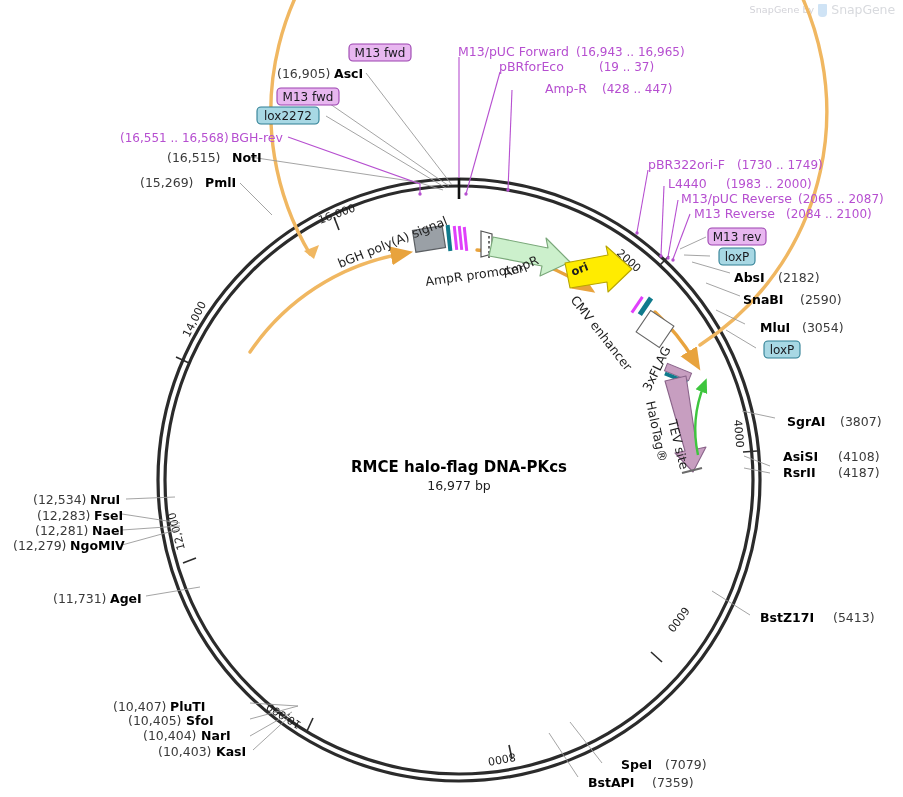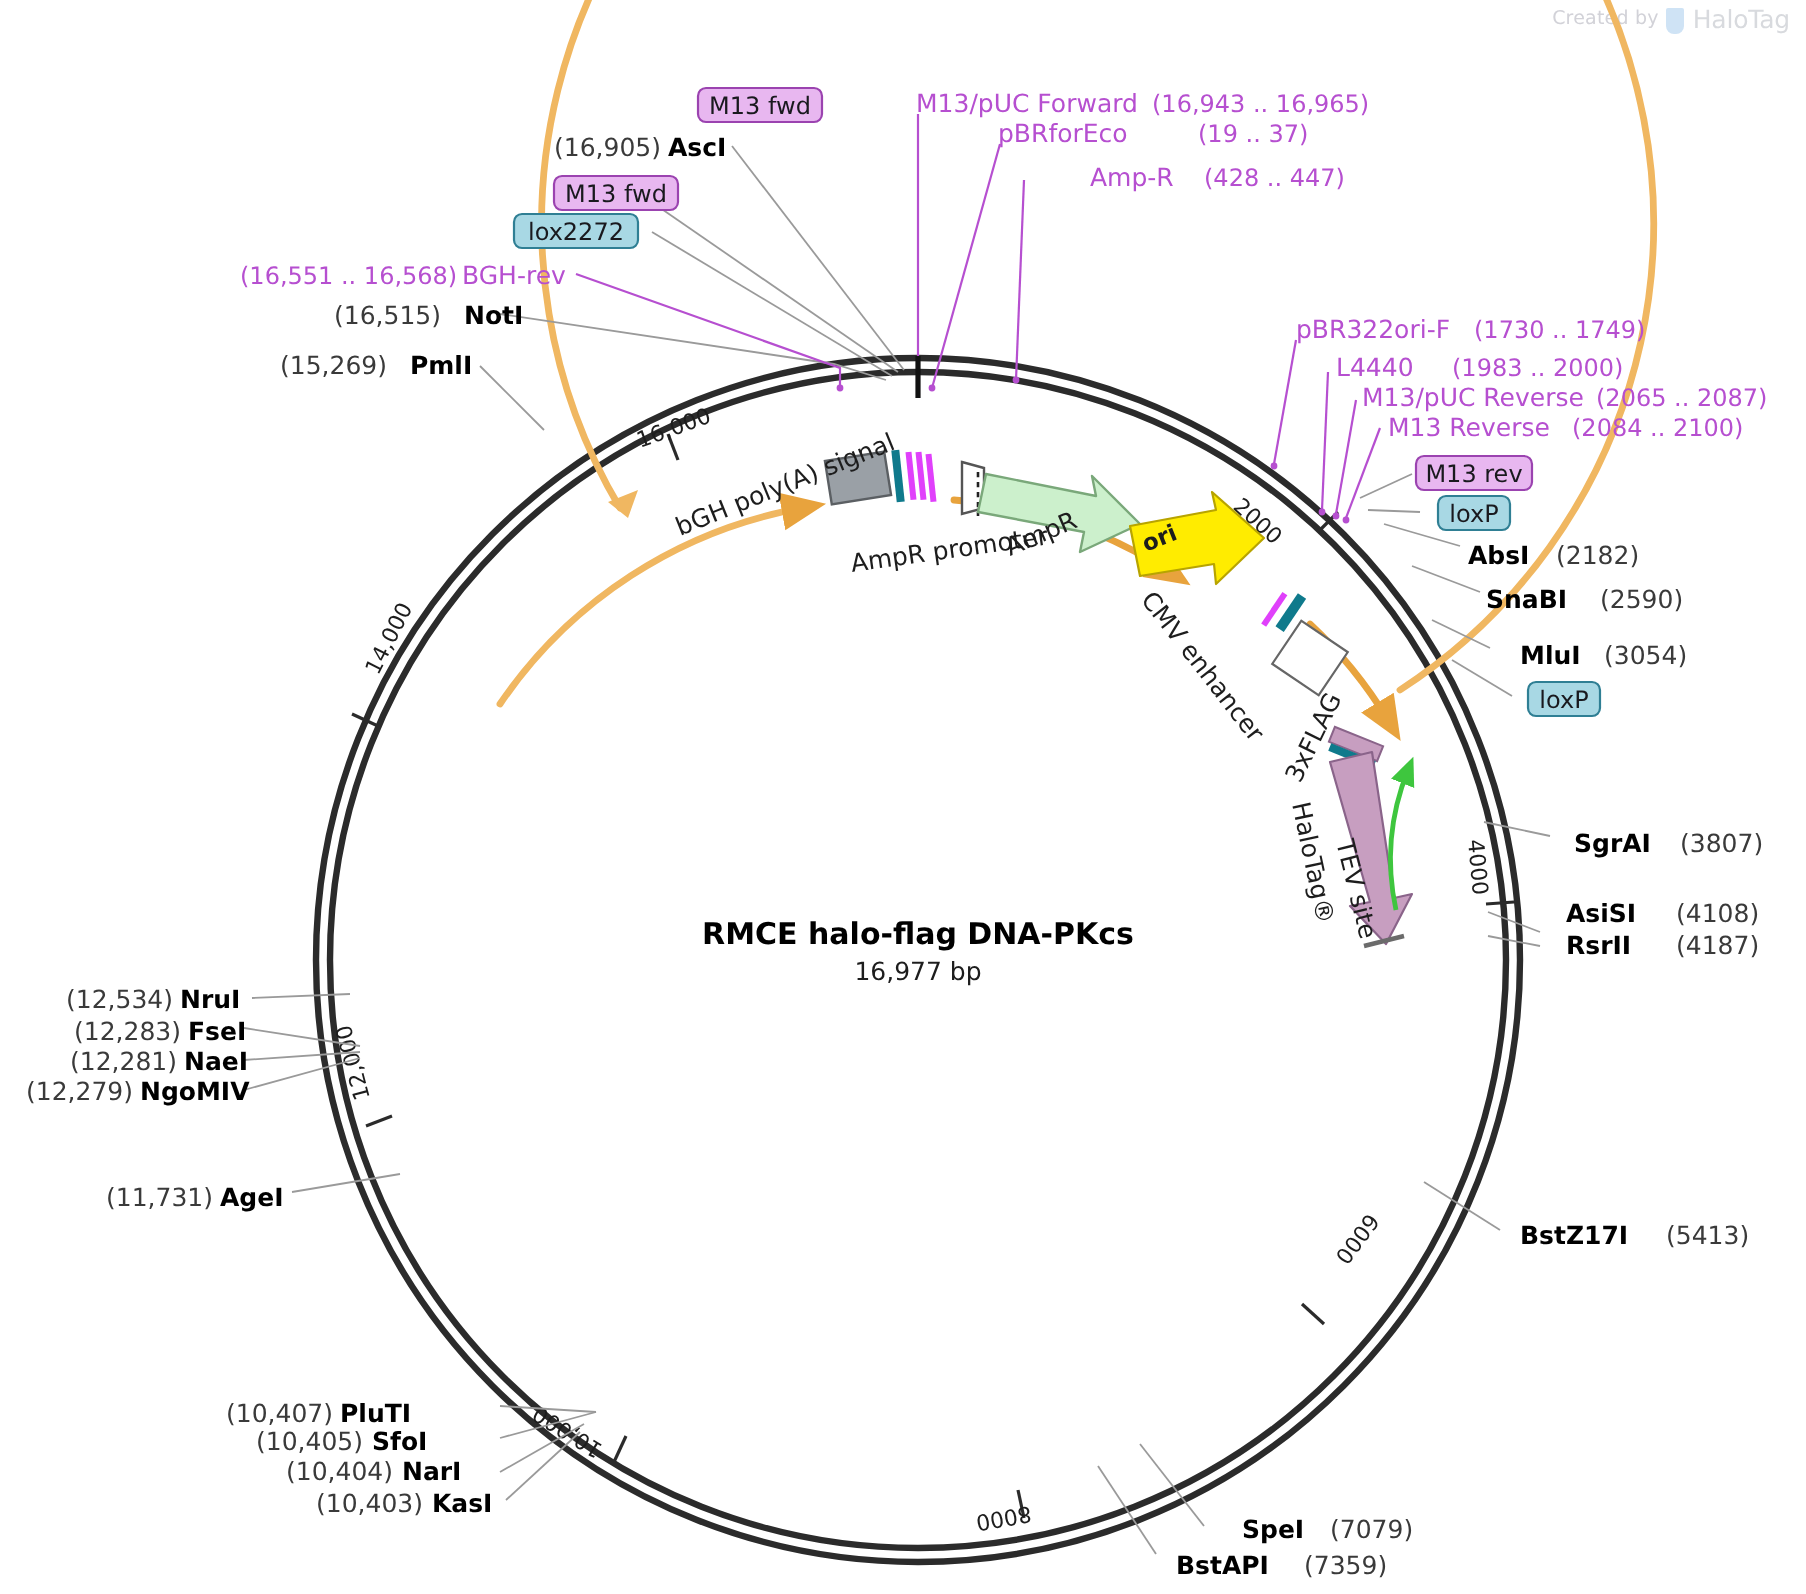--- a/index.html
+++ b/index.html
@@ -73,23 +73,23 @@
   .badge-txt-b { font-size: 12px; fill: #19191e; }
   .lead { stroke: #9a9a9a; stroke-width: 0.9; fill: none; }
   .lead-p { stroke: #b64fd0; stroke-width: 1.1; fill: none; }
 </style>
 </head>
 <body>
 
 <div id="plasmid-root">
 
   <div class="brand">
-    <span class="created">Created by</span>
+    <span class="created">SnapGene by</span>
     <span class="sg-mark"></span>
-    <span class="sg-name">HaloTag</span>
+    <span class="sg-name">SnapGene</span>
   </div>
 
   <svg id="map-svg" viewBox="0 0 903 797">
     <defs>
       <marker id="arrowOrange" markerWidth="7" markerHeight="7" refX="3" refY="3.2" orient="auto">
         <path d="M0,0.4 L6.6,3.2 L0,6 z" fill="#e8a33d"></path>
       </marker>
       <marker id="arrowGreenSm" markerWidth="7" markerHeight="7" refX="3" refY="3.2" orient="auto">
         <path d="M0,0.6 L6,3.2 L0,5.8 z" fill="#3ec63e"></path>
       </marker>

